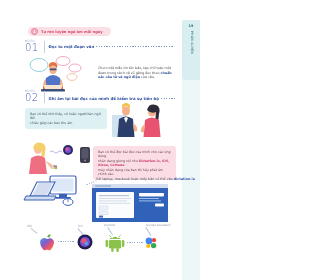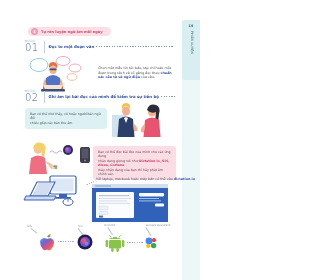--- a/index.html
+++ b/index.html
@@ -229,21 +229,21 @@
       <path d="M15 29 h20 l-2 4 h-16z" fill="#fbe3d2"></path>
       <rect x="13" y="33" width="24" height="2.6" rx="1.2" fill="#3a4f7a"></rect>
     </svg>
   </div>
 
   <div class="para" style="left:98px; top:66px; width:78px;">
     <span>Chọn một mẫu tin tức báo, tạp chí hoặc một đoạn trong sách và cố</span>
     <span>gắng đọc theo </span><b>chuẩn xác câu từ và ngữ điệu</b><span> của câu.</span>
   </div>
 
-  <div class="step" style="top:90px; width:152px;">
+  <div class="step" style="top:90px; width:152px;align-items:center;">
     <div class="step-num-box">
       <div class="step-kicker">BƯỚC</div>
       <div class="step-digits">02</div>
     </div>
     <div class="step-divider"></div>
     <div class="step-title-wrap">
       <div class="step-title">Ghi âm lại bài đọc của mình để kiểm tra sự tiến bộ</div>
       <div class="leader"></div>
     </div>
   </div>

